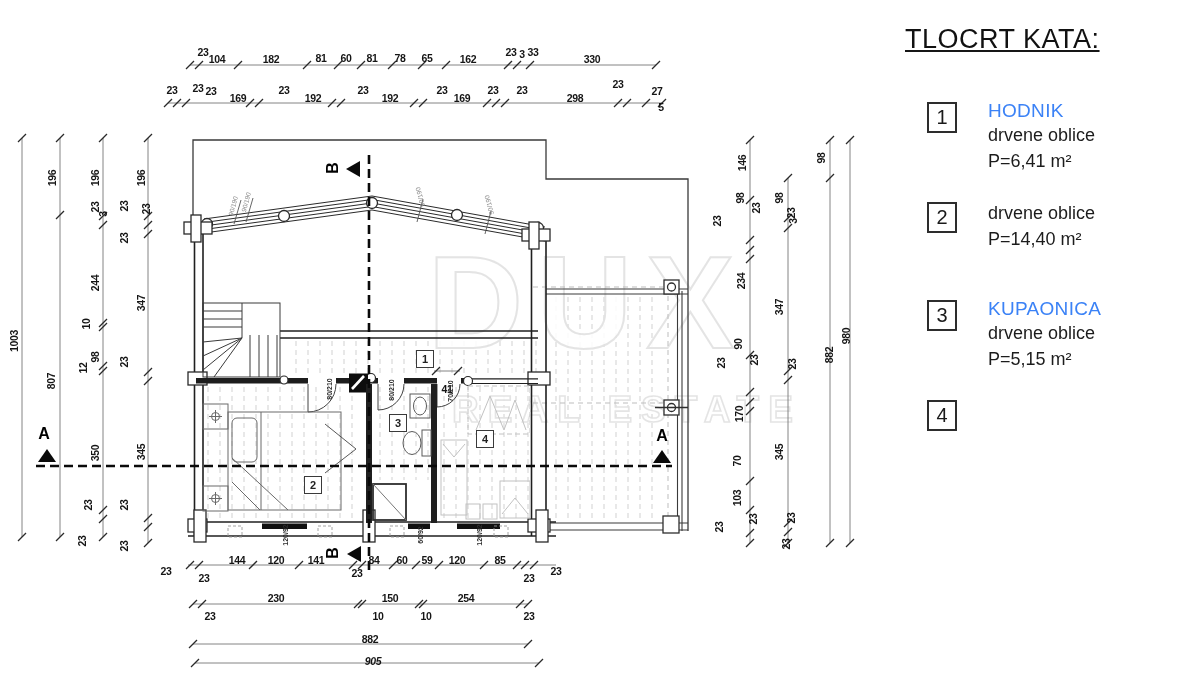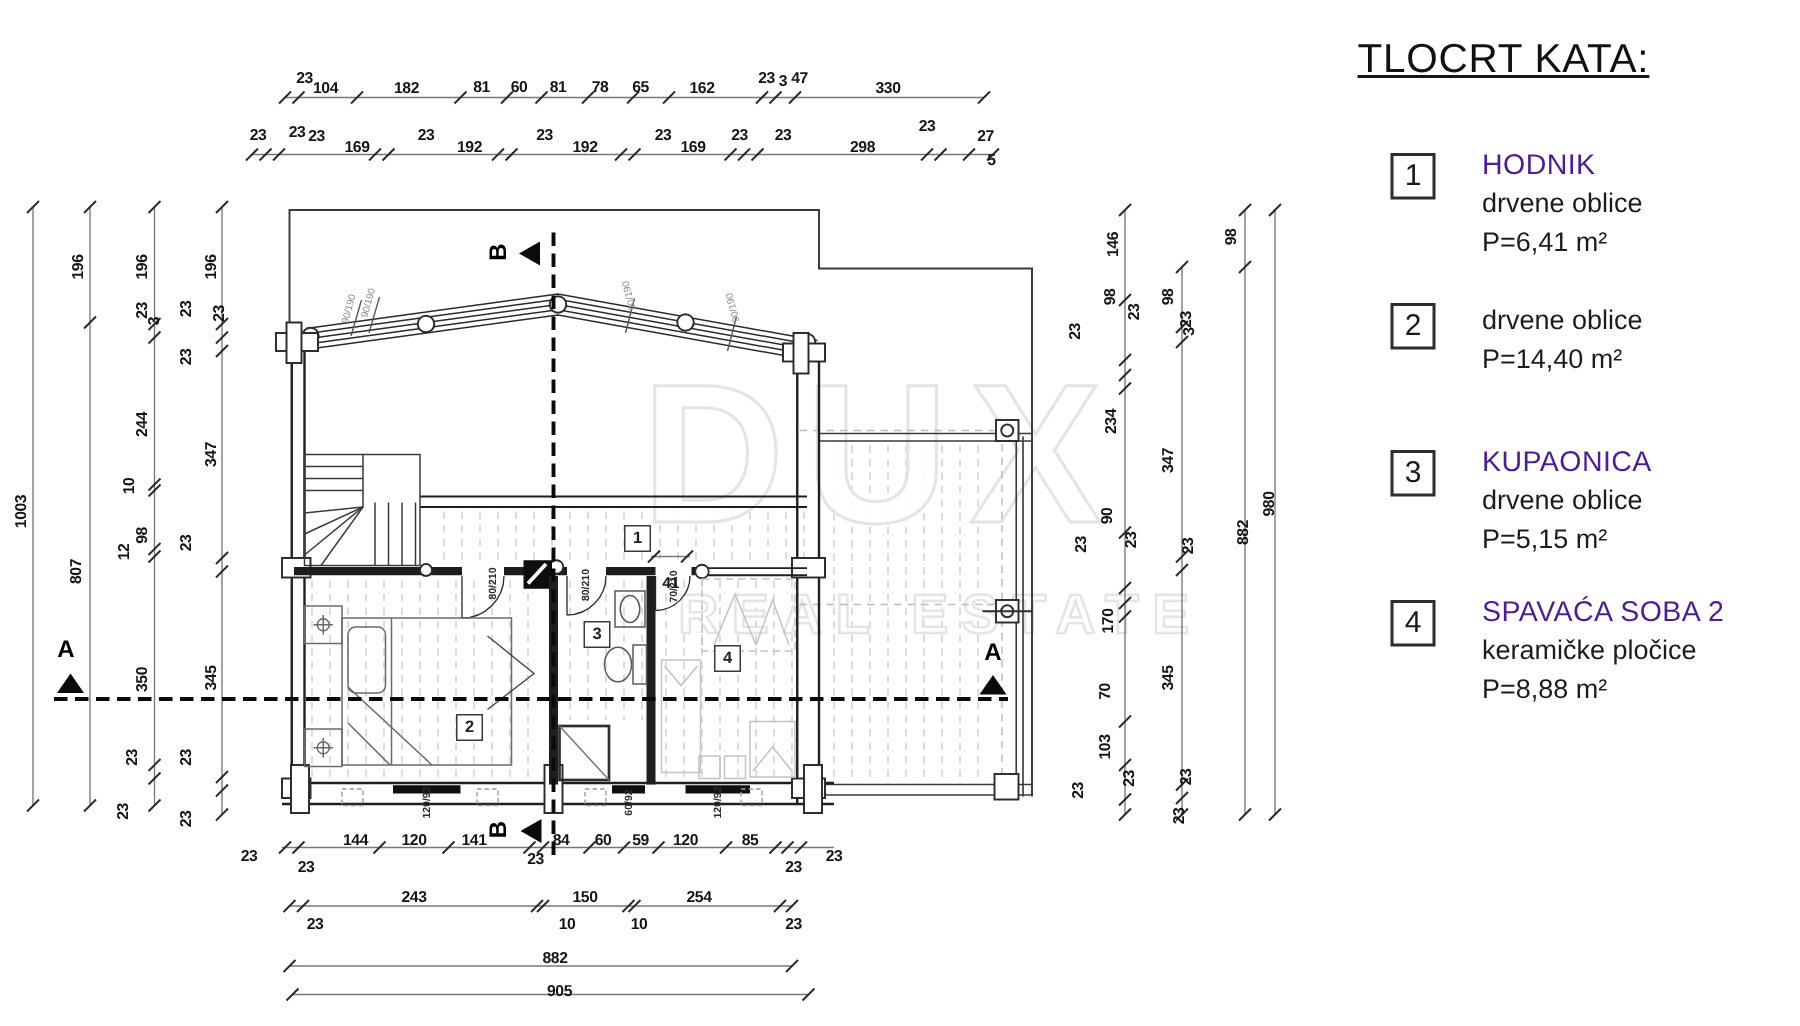--- a/index.html
+++ b/index.html
@@ -16,21 +16,21 @@
   .roombox{position:absolute;width:16px;height:16px;border:1.3px solid #3a3a3a;background:rgba(255,255,255,.92);
        display:flex;align-items:center;justify-content:center;font-size:11px;font-weight:700;color:#222;
        transform:translate(-50%,-50%);}
   
   #legend{position:absolute;left:905px;top:24px;width:292px;color:#161616;text-decoration:underline;}
   .legend-title{font-size:27px;font-weight:400;letter-spacing:.5px;color:#111;}
   .legend-item{position:absolute;left:0;width:292px;}
   .legend-num{position:absolute;left:22px;top:2px;width:26px;height:27px;border:2px solid #2d2d2d;
        display:flex;align-items:center;justify-content:center;font-size:20px;color:#1a1a1a;}
   .legend-text{margin-left:83px;}
-  .legend-name{font-size:19px;color:#4c1d95;letter-spacing:.3px;}
+  .legend-name{font-size:19px;color:#3b82f6;letter-spacing:.3px;}
   .legend-finish,.legend-area{font-size:18px;color:#1c1c1c;line-height:26px;}
 </style>
 </head>
 <body>
 
 <div id="canvas">
 
   <svg id="plan-svg" width="1200" height="684" viewBox="0 0 1200 684" xmlns="http://www.w3.org/2000/svg">
 
     <g id="boards">
@@ -418,21 +418,21 @@
       <div class="ann" style="left: 217px; top: 59px;">104</div>
       <div class="ann" style="left: 271px; top: 59px;">182</div>
       <div class="ann" style="left: 321px; top: 58px;">81</div>
       <div class="ann" style="left: 346px; top: 58px;">60</div>
       <div class="ann" style="left: 372px; top: 58px;">81</div>
       <div class="ann" style="left: 400px; top: 58px;">78</div>
       <div class="ann" style="left: 427px; top: 58px;">65</div>
       <div class="ann" style="left: 468px; top: 59px;">162</div>
       <div class="ann" style="left: 511px; top: 52px;">23</div>
       <div class="ann" style="left: 522px; top: 54px;">3</div>
-      <div class="ann" style="left: 533px; top: 52px;">47</div>
+      <div class="ann" style="left: 533px; top: 52px;">33</div>
       <div class="ann" style="left: 592px; top: 59px;">330</div>
       <div class="ann" style="left: 172px; top: 90px;">23</div>
       <div class="ann" style="left: 198px; top: 88px;">23</div>
       <div class="ann" style="left: 211px; top: 91px;">23</div>
       <div class="ann" style="left: 238px; top: 98px;">169</div>
       <div class="ann" style="left: 284px; top: 90px;">23</div>
       <div class="ann" style="left: 313px; top: 98px;">192</div>
       <div class="ann" style="left: 363px; top: 90px;">23</div>
       <div class="ann" style="left: 390px; top: 98px;">192</div>
       <div class="ann" style="left: 442px; top: 90px;">23</div>
@@ -450,28 +450,28 @@
       <div class="ann" style="left: 316px; top: 560px;">141</div>
       <div class="ann" style="left: 357px; top: 573px;">23</div>
       <div class="ann" style="left: 374px; top: 560px;">84</div>
       <div class="ann" style="left: 402px; top: 560px;">60</div>
       <div class="ann" style="left: 427px; top: 560px;">59</div>
       <div class="ann" style="left: 457px; top: 560px;">120</div>
       <div class="ann" style="left: 500px; top: 560px;">85</div>
       <div class="ann" style="left: 529px; top: 578px;">23</div>
       <div class="ann" style="left: 556px; top: 571px;">23</div>
       <div class="ann" style="left: 210px; top: 616px;">23</div>
-      <div class="ann" style="left: 276px; top: 598px;">243</div>
+      <div class="ann" style="left: 276px; top: 598px;">230</div>
       <div class="ann" style="left: 378px; top: 616px;">10</div>
       <div class="ann" style="left: 390px; top: 598px;">150</div>
       <div class="ann" style="left: 426px; top: 616px;">10</div>
       <div class="ann" style="left: 466px; top: 598px;">254</div>
       <div class="ann" style="left: 529px; top: 616px;">23</div>
       <div class="ann" style="left: 370px; top: 639px;">882</div>
-      <div class="ann" style="left: 373px; top: 661px;">905</div>
+      <div class="ann" style="left: 373px; top: 661px; font-style: italic;">905</div>
       <div class="ann" style="left: 14px; top: 341px; transform: translate(-50%, -50%) rotate(-90deg);">1003</div>
       <div class="ann" style="left: 52px; top: 178px; transform: translate(-50%, -50%) rotate(-90deg);">196</div>
       <div class="ann" style="left: 51px; top: 381px; transform: translate(-50%, -50%) rotate(-90deg);">807</div>
       <div class="ann" style="left: 95px; top: 178px; transform: translate(-50%, -50%) rotate(-90deg);">196</div>
       <div class="ann" style="left: 95px; top: 207px; transform: translate(-50%, -50%) rotate(-90deg);">23</div>
       <div class="ann" style="left: 103px; top: 214px; transform: translate(-50%, -50%) rotate(-90deg);">3</div>
       <div class="ann" style="left: 95px; top: 283px; transform: translate(-50%, -50%) rotate(-90deg);">244</div>
       <div class="ann" style="left: 86px; top: 324px; transform: translate(-50%, -50%) rotate(-90deg);">10</div>
       <div class="ann" style="left: 95px; top: 357px; transform: translate(-50%, -50%) rotate(-90deg);">98</div>
       <div class="ann" style="left: 83px; top: 368px; transform: translate(-50%, -50%) rotate(-90deg);">12</div>
@@ -555,20 +555,15 @@
     <div class="legend-item" style="top:274px">
       <div class="legend-num">3</div>
       <div class="legend-text">
         <div class="legend-name">KUPAONICA</div>
         <div class="legend-finish">drvene oblice</div>
         <div class="legend-area">P=5,15 m²</div>
       </div>
     </div>
     <div class="legend-item" style="top:374px">
       <div class="legend-num">4</div>
-      <div class="legend-text">
-        <div class="legend-name">SPAVAĆA SOBA 2</div>
-        <div class="legend-finish">keramičke pločice</div>
-        <div class="legend-area">P=8,88 m²</div>
-      </div>
     </div>
   </div>
 </div>
 
 </body></html>

